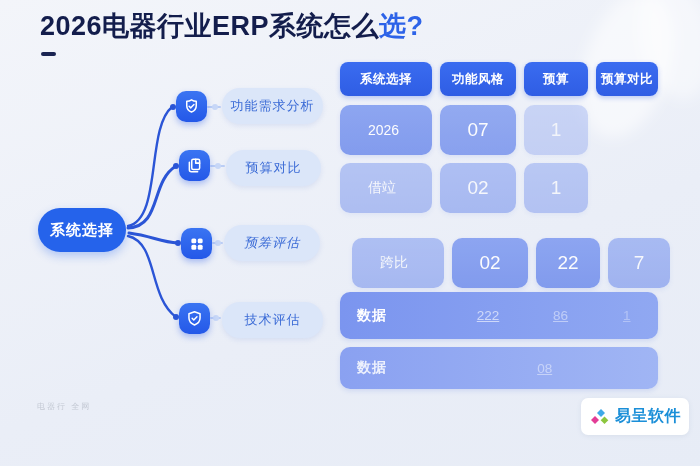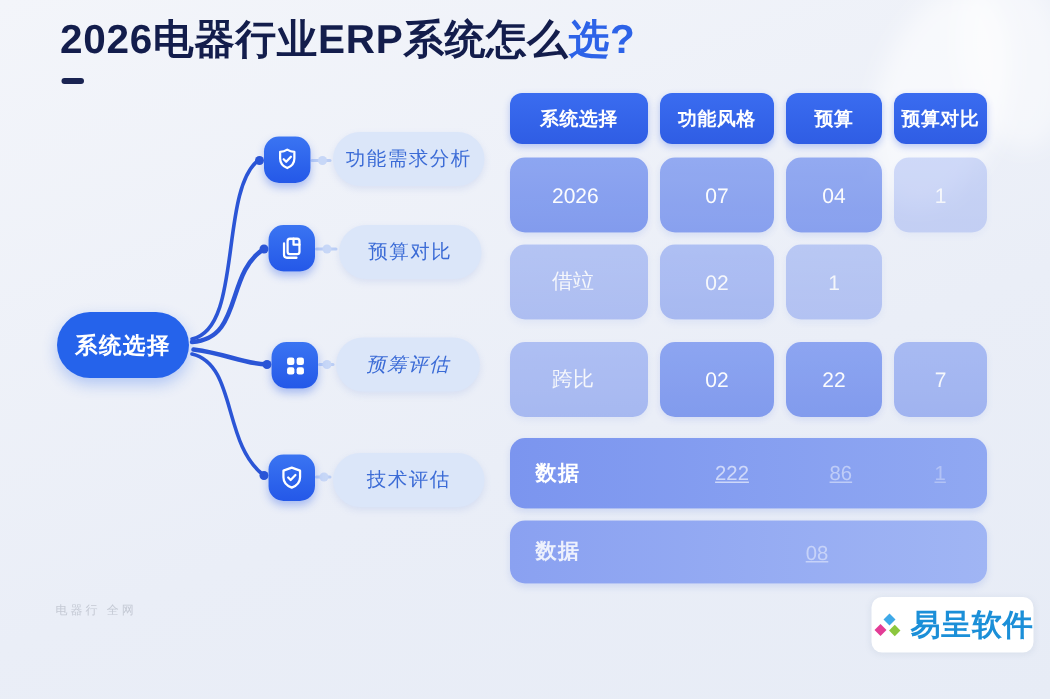--- a/index.html
+++ b/index.html
@@ -49,24 +49,24 @@
   .grid-table { position:absolute; left:340px; top:62px; width:318px; }
   .hdr-row, .data-row { display:grid; grid-template-columns:92px 76px 64px 62px; column-gap:8px; }
   .hdr-row { position:absolute; top:0; left:0; width:100%; }
   .hdr-cell {
     height:34px; background:linear-gradient(180deg,#3a6cf0,#2f5de4); border-radius:8px;
     color:#fff; font-size:12.5px; font-weight:700; letter-spacing:.5px;
     display:flex; align-items:center; justify-content:center;
     box-shadow:0 2px 5px rgba(47,93,228,.3);
   }
   .data-row { position:absolute; left:0; width:100%; }
-  .dr1 { top:43px; } .dr2 { top:101px; } .dr3 { top:166px; }
+  .dr1 { top:43px; } .dr2 { top:101px; } .dr3 { top:176px;margin-left:12px; }
   .cell {
     height:50px; border-radius:10px; background:linear-gradient(180deg,#7d99f0,#708dec);
-    color:#fff; font-size:14px; display:flex; align-items:center; justify-content:center;
+    color:#fff; font-size:19px; display:flex; align-items:center; justify-content:center;
     box-shadow:0 2px 5px rgba(90,120,220,.18);
   }
   .cell.lead { justify-content:flex-start; padding-left:28px; font-size:14px; }
   .o85{opacity:.85}.o8{opacity:.8}.o6{opacity:.6}.o55{opacity:.55}.o5{opacity:.5}.o45{opacity:.45}.o3{opacity:.32}
   .wide-row {
     position:absolute; left:0; width:100%; border-radius:10px; color:#fff;
     display:flex; align-items:center; box-shadow:0 2px 5px rgba(90,120,220,.18);
   }
   .wr1 { top:230px; height:47px; background:linear-gradient(90deg,#7b95ef,#90a8f2); }
   .wr2 { top:285px; height:42px; background:linear-gradient(90deg,#8aa1f1,#a0b5f4); }
@@ -75,21 +75,21 @@
   .wr1 .v0 { left:43%; } .wr1 .v1 { left:67%; } .wr1 .v2 { left:89%; }
   .wr2 .v0 { left:62%; }
 
   
   .watermark { position:absolute; left:37px; top:401px; font-size:8px; color:#c4c9d4; letter-spacing:2px; }
   .logo {
     position:absolute; left:581px; top:398px; width:108px; height:37px; background:#fff;
     border-radius:7px; display:flex; align-items:center; justify-content:center; gap:5px;
     box-shadow:0 1px 5px rgba(100,120,160,.12);
   }
-  .logo-text { font-size:20px; font-weight:700; color:#1b8fd8; letter-spacing:.5px; }
+  .logo-text { font-size:16px; font-weight:700; color:#1b8fd8; letter-spacing:.5px; }
 </style>
 </head>
 <body>
 
 <div class="blob blob1"></div>
 <div class="blob blob2"></div>
 
 <h1 class="title"><span>2026电器行业ERP系统怎么</span><span class="accent">选?</span></h1>
 <div class="title-dash"></div>
 
@@ -159,21 +159,20 @@
   <div class="hdr-row">
     <div class="hdr-cell">系统选择</div>
     <div class="hdr-cell">功能风格</div>
     <div class="hdr-cell">预算</div>
     <div class="hdr-cell">预算对比</div>
   </div>
 
   <div class="data-row dr1">
     <div class="cell lead o85">2026</div>
     <div class="cell o8">07</div>
-    <div class="cell o8">04</div>
     <div class="cell o3">1</div>
   </div>
   <div class="data-row dr2">
     <div class="cell lead o5">借竝</div>
     <div class="cell o55">02</div>
     <div class="cell o45">1</div>
   </div>
   <div class="data-row dr3">
     <div class="cell lead o55">跨比</div>
     <div class="cell o85">02</div>

